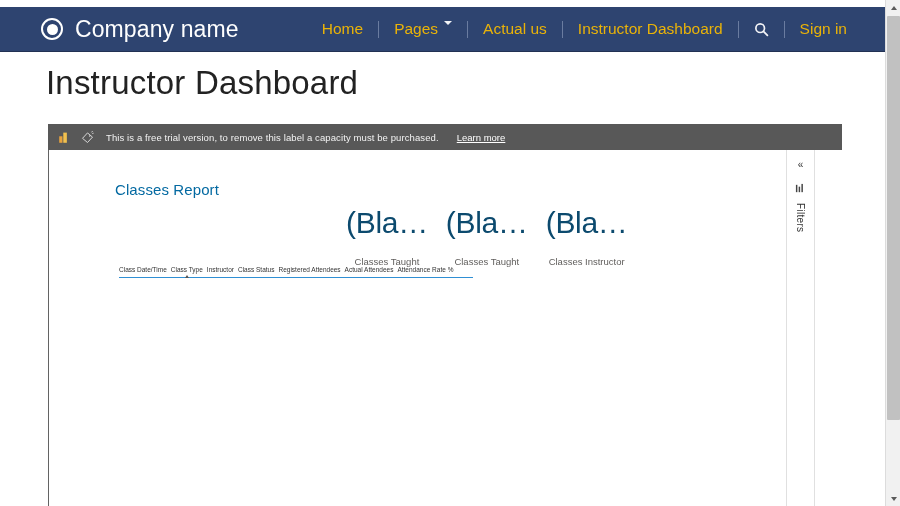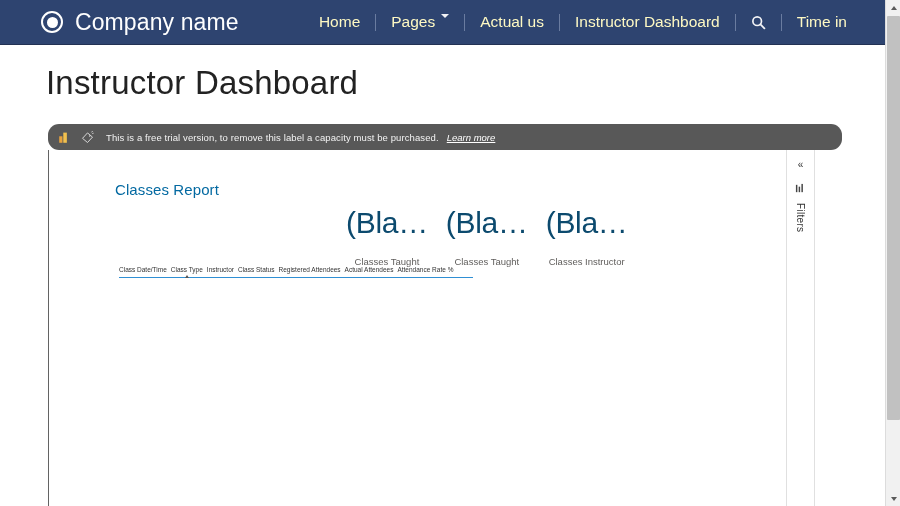--- a/index.html
+++ b/index.html
@@ -8,21 +8,21 @@
     margin: 0; padding: 0;
     width: 900px; height: 506px;
     overflow: hidden;
     background: #ffffff;
     font-family: "Liberation Sans", sans-serif;
   }
 
   
   .navbar {
     position: absolute;
-    top: 0; left: 0;
+    top: 7px; left: 0;
     width: 889px; height: 45px;
     background: #2e4470;
     display: flex;
     align-items: center;
     border-bottom: 1px solid #223153;
   }
   .brand {
     display: flex;
     align-items: center;
     margin-left: 41px;
@@ -54,21 +54,21 @@
     color: #fefefe;
   }
   .nav-right {
     margin-left: auto;
     display: flex;
     align-items: center;
     height: 100%;
     padding-right: 27px;
   }
   .nav-item {
-    color: #fef9c3;
+    color: #eab308;
     font-size: 15.5px;
     text-decoration: none;
     padding: 0 15px;
     line-height: 1;
     white-space: nowrap;
     display: flex;
   }
   .nav-sep {
     width: 1px;
     height: 17px;
@@ -106,46 +106,44 @@
     width: 794px;
     height: 382px;
   }
   .trial-banner {
     height: 26px;
     background: #585858;
     display: flex;
     align-items: center;
     padding-left: 10px;
     color: #f3f3f3;
-    border-radius: 11px;
   }
   .pbi-icon {
     width: 13px; height: 13px;
     display: block;
     flex: 0 0 auto;
   }
   .tag-icon {
     width: 15px; height: 15px;
     display: block;
     margin-left: 9px;
     flex: 0 0 auto;
   }
   .trial-text {
     font-size: 9.5px;
     margin-left: 11px;
     letter-spacing: 0.1px;
     white-space: nowrap;
   }
   .learn-more {
     font-size: 9.5px;
-    margin-left: 8px;
+    margin-left: 18px;
     color: #ffffff;
     text-decoration: underline;
     white-space: nowrap;
-    font-style: italic;
   }
 
   .report-body {
     position: relative;
     height: 356px;
     background: #ffffff;
     border-left: 1px solid #636363;
     display: flex;
   }
   .report-canvas {
@@ -322,21 +320,21 @@
 
     <a class="nav-item search-icon" href="#">
       <svg width="15" height="15" viewBox="0 0 16 16" aria-hidden="true">
         <circle cx="6.6" cy="6.6" r="4.6" fill="none" stroke="#f2f3f6" stroke-width="1.8"></circle>
         <line x1="10.1" y1="10.1" x2="14.3" y2="14.3" stroke="#f2f3f6" stroke-width="1.9" stroke-linecap="round"></line>
       </svg>
     </a>
     <span class="nav-sep"></span>
 
     <a class="nav-item" href="#">
-      <span>Time in</span>
+      <span>Sign in</span>
     </a>
 
   </div>
 </div>
 
 <h1 class="page-title">Instructor Dashboard</h1>
 
 <div class="report-wrap">
 
   <div class="trial-banner">

